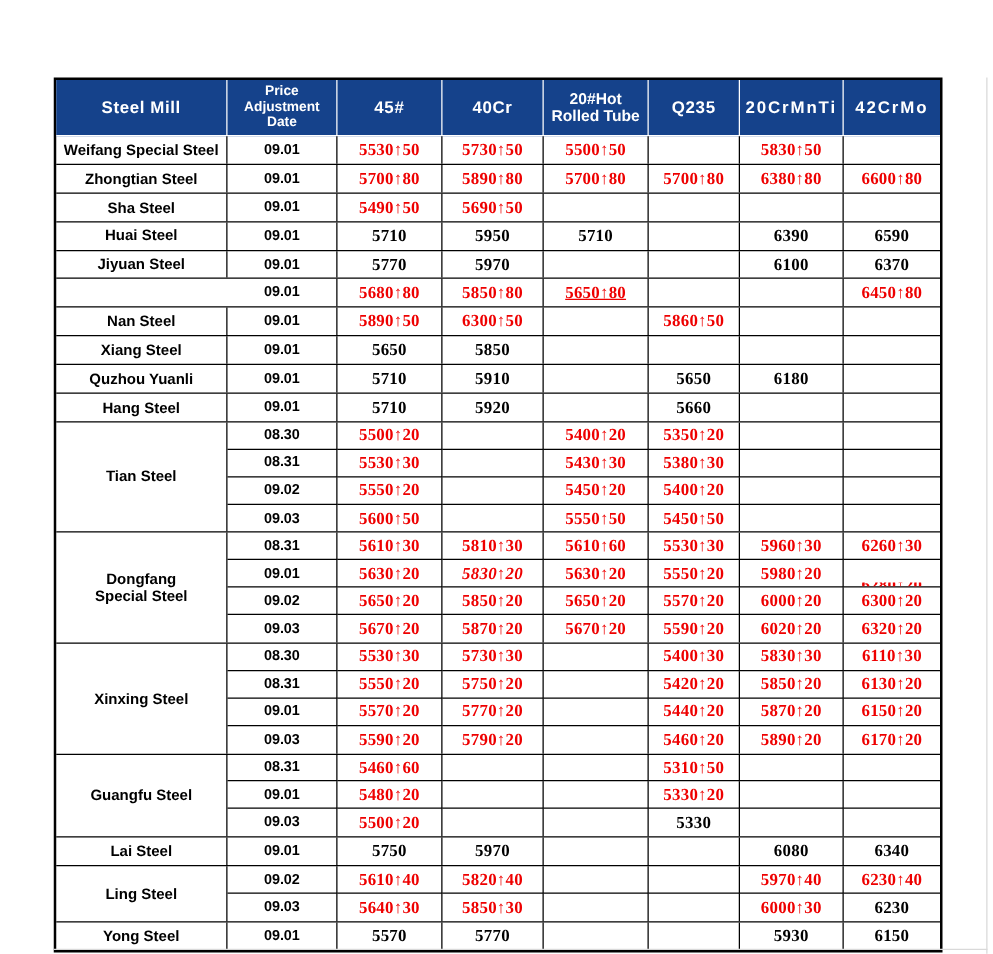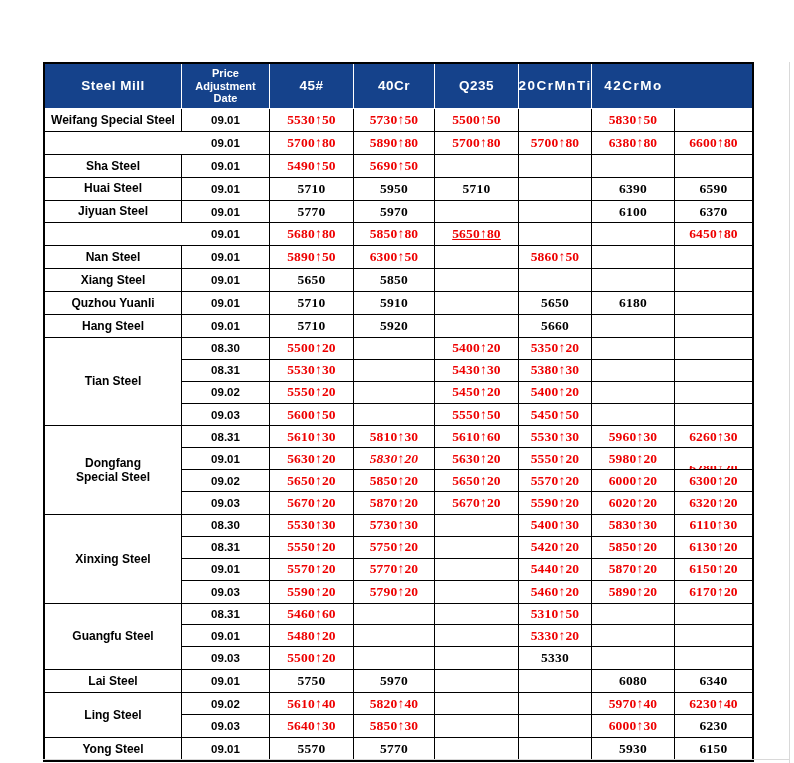--- a/index.html
+++ b/index.html
@@ -54,36 +54,38 @@
 
 <div class="sheet">
 
 
   <div class="price-table">
     <div class="thead">
       <div class="th">Steel Mill</div>
       <div class="th small">Price Adjustment Date</div>
       <div class="th">45#</div>
       <div class="th">40Cr</div>
+      <div class="th mid">20#Hot Rolled Tube</div>
       <div class="th">Q235</div>
       <div class="th spaced">20CrMnTi</div>
       <div class="th spaced">42CrMo</div>
     </div>
     <div class="tbody">
         <div class="group">
           <div class="cell mill" style="grid-area: 1 / 1 / span 1;">Weifang Special Steel</div>
           <div class="cell date lastrow" style="grid-area: 1 / 2;">09.01</div>
           <div class="cell val red lastrow" style="grid-area: 1 / 3;">5530↑50</div>
           <div class="cell val red lastrow" style="grid-area: 1 / 4;">5730↑50</div>
           <div class="cell val red lastrow" style="grid-area: 1 / 5;">5500↑50</div>
           <div class="cell val lastrow" style="grid-area: 1 / 6;"></div>
           <div class="cell val red lastrow" style="grid-area: 1 / 7;">5830↑50</div>
           <div class="cell val lastcol lastrow" style="grid-area: 1 / 8;"></div>
         </div>
         <div class="group">
+          <div class="cell mill" style="grid-area: 1 / 1 / span 1;">Zhongtian Steel</div>
           <div class="cell date lastrow" style="grid-area: 1 / 2;">09.01</div>
           <div class="cell val red lastrow" style="grid-area: 1 / 3;">5700↑80</div>
           <div class="cell val red lastrow" style="grid-area: 1 / 4;">5890↑80</div>
           <div class="cell val red lastrow" style="grid-area: 1 / 5;">5700↑80</div>
           <div class="cell val red lastrow" style="grid-area: 1 / 6;">5700↑80</div>
           <div class="cell val red lastrow" style="grid-area: 1 / 7;">6380↑80</div>
           <div class="cell val red lastcol lastrow" style="grid-area: 1 / 8;">6600↑80</div>
         </div>
         <div class="group">
           <div class="cell mill" style="grid-area: 1 / 1 / span 1;">Sha Steel</div>

